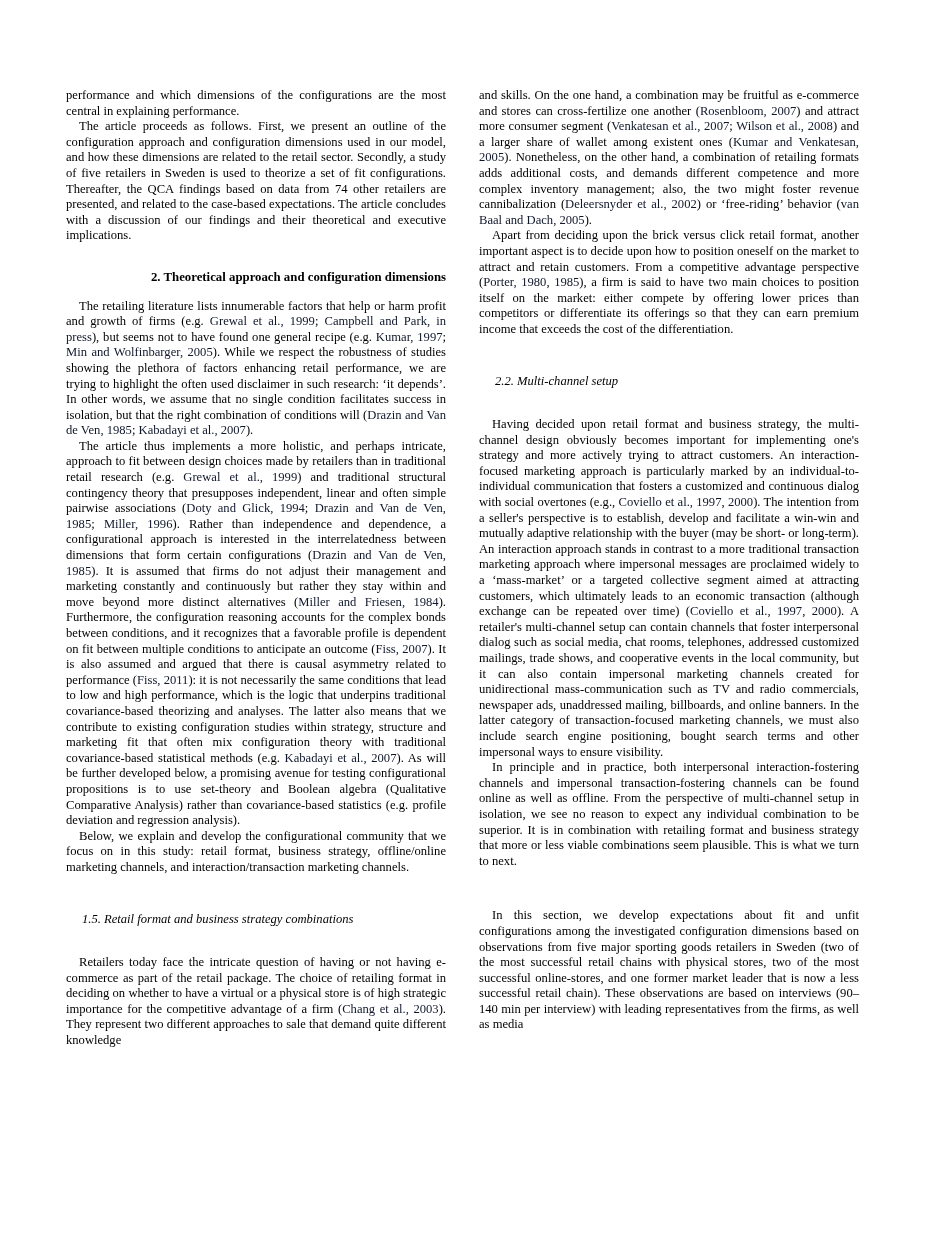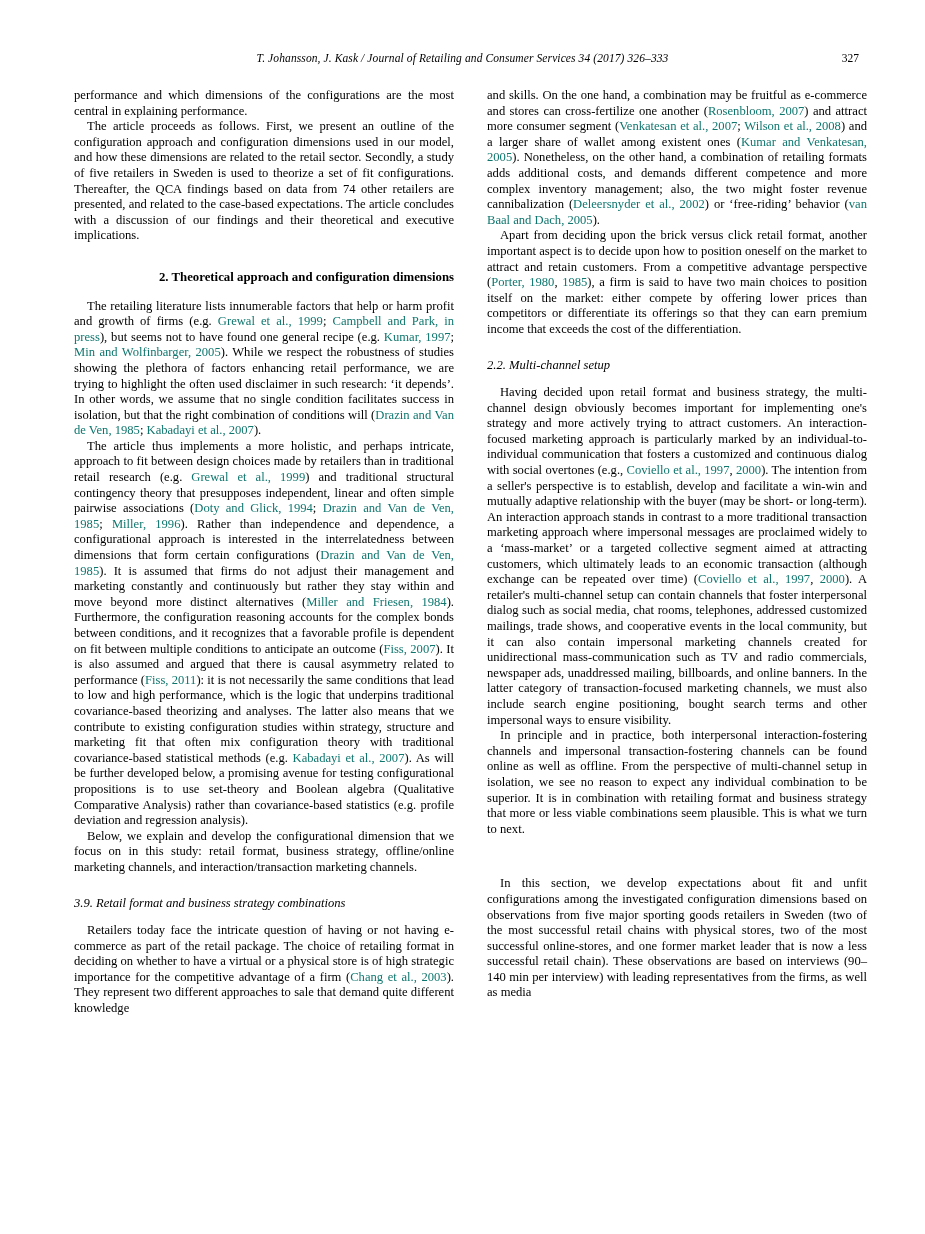--- a/index.html
+++ b/index.html
@@ -42,21 +42,21 @@
     position: absolute;
     right: 0;
     top: 0;
     font-family: "Liberation Serif", serif;
     font-size: 11.5px;
     color: #000;
   }
   .columns {
     position: absolute;
     top: 88px;
-    left: 74px;
+    left: 66px;
     width: 793px;
     display: flex;
     gap: 33px;
   }
   .col {
     width: 380px;
   }
   p {
     margin: 0;
     font-size: 12.6px;
@@ -76,63 +76,59 @@
     font-size: 12.8px;
     font-weight: bold;
     line-height: 15.6px;
     margin: 0;
     text-align: right;
   }
   .subsec-head {
     font-size: 12.6px;
     font-style: italic;
     line-height: 15.6px;
-    margin: 0;
+    margin: 16px;
     text-align: left;
   }
   .gap-sec-before { height: 26px; }
   .gap-sec-after { height: 13px; }
   .gap-sub-before { height: 20px; }
   .gap-sub-after { height: 12px; }
   .cite {
-    color: #0f766e;
+    color: #0f172a;
   }
   a.cite {
     text-decoration: none;
   }
 </style>
 </head>
 <body>
 
 <div class="page">
 
-  <div class="header">
-    <span class="header-running">T. Johansson, J. Kask / Journal of Retailing and Consumer Services 34 (2017) 326–333</span>
-    <span class="header-pageno">327</span>
-  </div>
 
   <div class="columns">
 
     <div class="col">
 
       <p class="noindent">performance and which dimensions of the configurations are the most central in explaining performance.</p>
       <p class="indent">The article proceeds as follows. First, we present an outline of the configuration approach and configuration dimensions used in our model, and how these dimensions are related to the retail sector. Secondly, a study of five retailers in Sweden is used to theorize a set of fit configurations. Thereafter, the QCA findings based on data from 74 other retailers are presented, and related to the case-based expectations. The article concludes with a discussion of our findings and their theoretical and executive implications.</p>
 
       <div class="gap-sec-before"></div>
       <p class="sec-head">2.  Theoretical approach and configuration dimensions</p>
       <div class="gap-sec-after"></div>
 
       <p class="indent"><span>The retailing literature lists innumerable factors that help or harm profit and growth of firms (e.g. </span><a class="cite" href="#">Grewal et al., 1999</a><span>; </span><a class="cite" href="#">Campbell and Park, in press</a><span>), but seems not to have found one general recipe (e.g. </span><a class="cite" href="#">Kumar, 1997</a><span>; </span><a class="cite" href="#">Min and Wolfinbarger, 2005</a><span>). While we respect the robustness of studies showing the plethora of factors enhancing retail performance, we are trying to highlight the often used disclaimer in such research: ‘it depends’. In other words, we assume that no single condition facilitates success in isolation, but that the right combination of conditions will (</span><a class="cite" href="#">Drazin and Van de Ven, 1985</a><span>; </span><a class="cite" href="#">Kabadayi et al., 2007</a><span>).</span></p>
 
       <p class="indent"><span>The article thus implements a more holistic, and perhaps intricate, approach to fit between design choices made by retailers than in traditional retail research (e.g. </span><a class="cite" href="#">Grewal et al., 1999</a><span>) and traditional structural contingency theory that presupposes independent, linear and often simple pairwise associations (</span><a class="cite" href="#">Doty and Glick, 1994</a><span>; </span><a class="cite" href="#">Drazin and Van de Ven, 1985</a><span>; </span><a class="cite" href="#">Miller, 1996</a><span>). Rather than independence and dependence, a configurational approach is interested in the interrelatedness between dimensions that form certain configurations (</span><a class="cite" href="#">Drazin and Van de Ven, 1985</a><span>). It is assumed that firms do not adjust their management and marketing constantly and continuously but rather they stay within and move beyond more distinct alternatives (</span><a class="cite" href="#">Miller and Friesen, 1984</a><span>). Furthermore, the configuration reasoning accounts for the complex bonds between conditions, and it recognizes that a favorable profile is dependent on fit between multiple conditions to anticipate an outcome (</span><a class="cite" href="#">Fiss, 2007</a><span>). It is also assumed and argued that there is causal asymmetry related to performance (</span><a class="cite" href="#">Fiss, 2011</a><span>): it is not necessarily the same conditions that lead to low and high performance, which is the logic that underpins traditional covariance-based theorizing and analyses. The latter also means that we contribute to existing configuration studies within strategy, structure and marketing fit that often mix configuration theory with traditional covariance-based statistical methods (e.g. </span><a class="cite" href="#">Kabadayi et al., 2007</a><span>). As will be further developed below, a promising avenue for testing configurational propositions is to use set-theory and Boolean algebra (Qualitative Comparative Analysis) rather than covariance-based statistics (e.g. profile deviation and regression analysis).</span></p>
 
-      <p class="indent">Below, we explain and develop the configurational dimension that we focus on in this study: retail format, business strategy, offline/online marketing channels, and interaction/transaction marketing channels.</p>
+      <p class="indent">Below, we explain and develop the configurational community that we focus on in this study: retail format, business strategy, offline/online marketing channels, and interaction/transaction marketing channels.</p>
 
       <div class="gap-sub-before"></div>
-      <p class="subsec-head">3.9.  Retail format and business strategy combinations</p>
+      <p class="subsec-head">1.5.  Retail format and business strategy combinations</p>
       <div class="gap-sub-after"></div>
 
       <p class="indent"><span>Retailers today face the intricate question of having or not having e-commerce as part of the retail package. The choice of retailing format in deciding on whether to have a virtual or a physical store is of high strategic importance for the competitive advantage of a firm (</span><a class="cite" href="#">Chang et al., 2003</a><span>). They represent two different approaches to sale that demand quite different knowledge</span></p>
 
     </div>
 
     <div class="col">
 
       <p class="noindent"><span>and skills. On the one hand, a combination may be fruitful as e-commerce and stores can cross-fertilize one another (</span><a class="cite" href="#">Rosenbloom, 2007</a><span>) and attract more consumer segment (</span><a class="cite" href="#">Venkatesan et al., 2007</a><span>; </span><a class="cite" href="#">Wilson et al., 2008</a><span>) and a larger share of wallet among existent ones (</span><a class="cite" href="#">Kumar and Venkatesan, 2005</a><span>). Nonetheless, on the other hand, a combination of retailing formats adds additional costs, and demands different competence and more complex inventory management; also, the two might foster revenue cannibalization (</span><a class="cite" href="#">Deleersnyder et al., 2002</a><span>) or ‘free-riding’ behavior (</span><a class="cite" href="#">van Baal and Dach, 2005</a><span>).</span></p>
 

